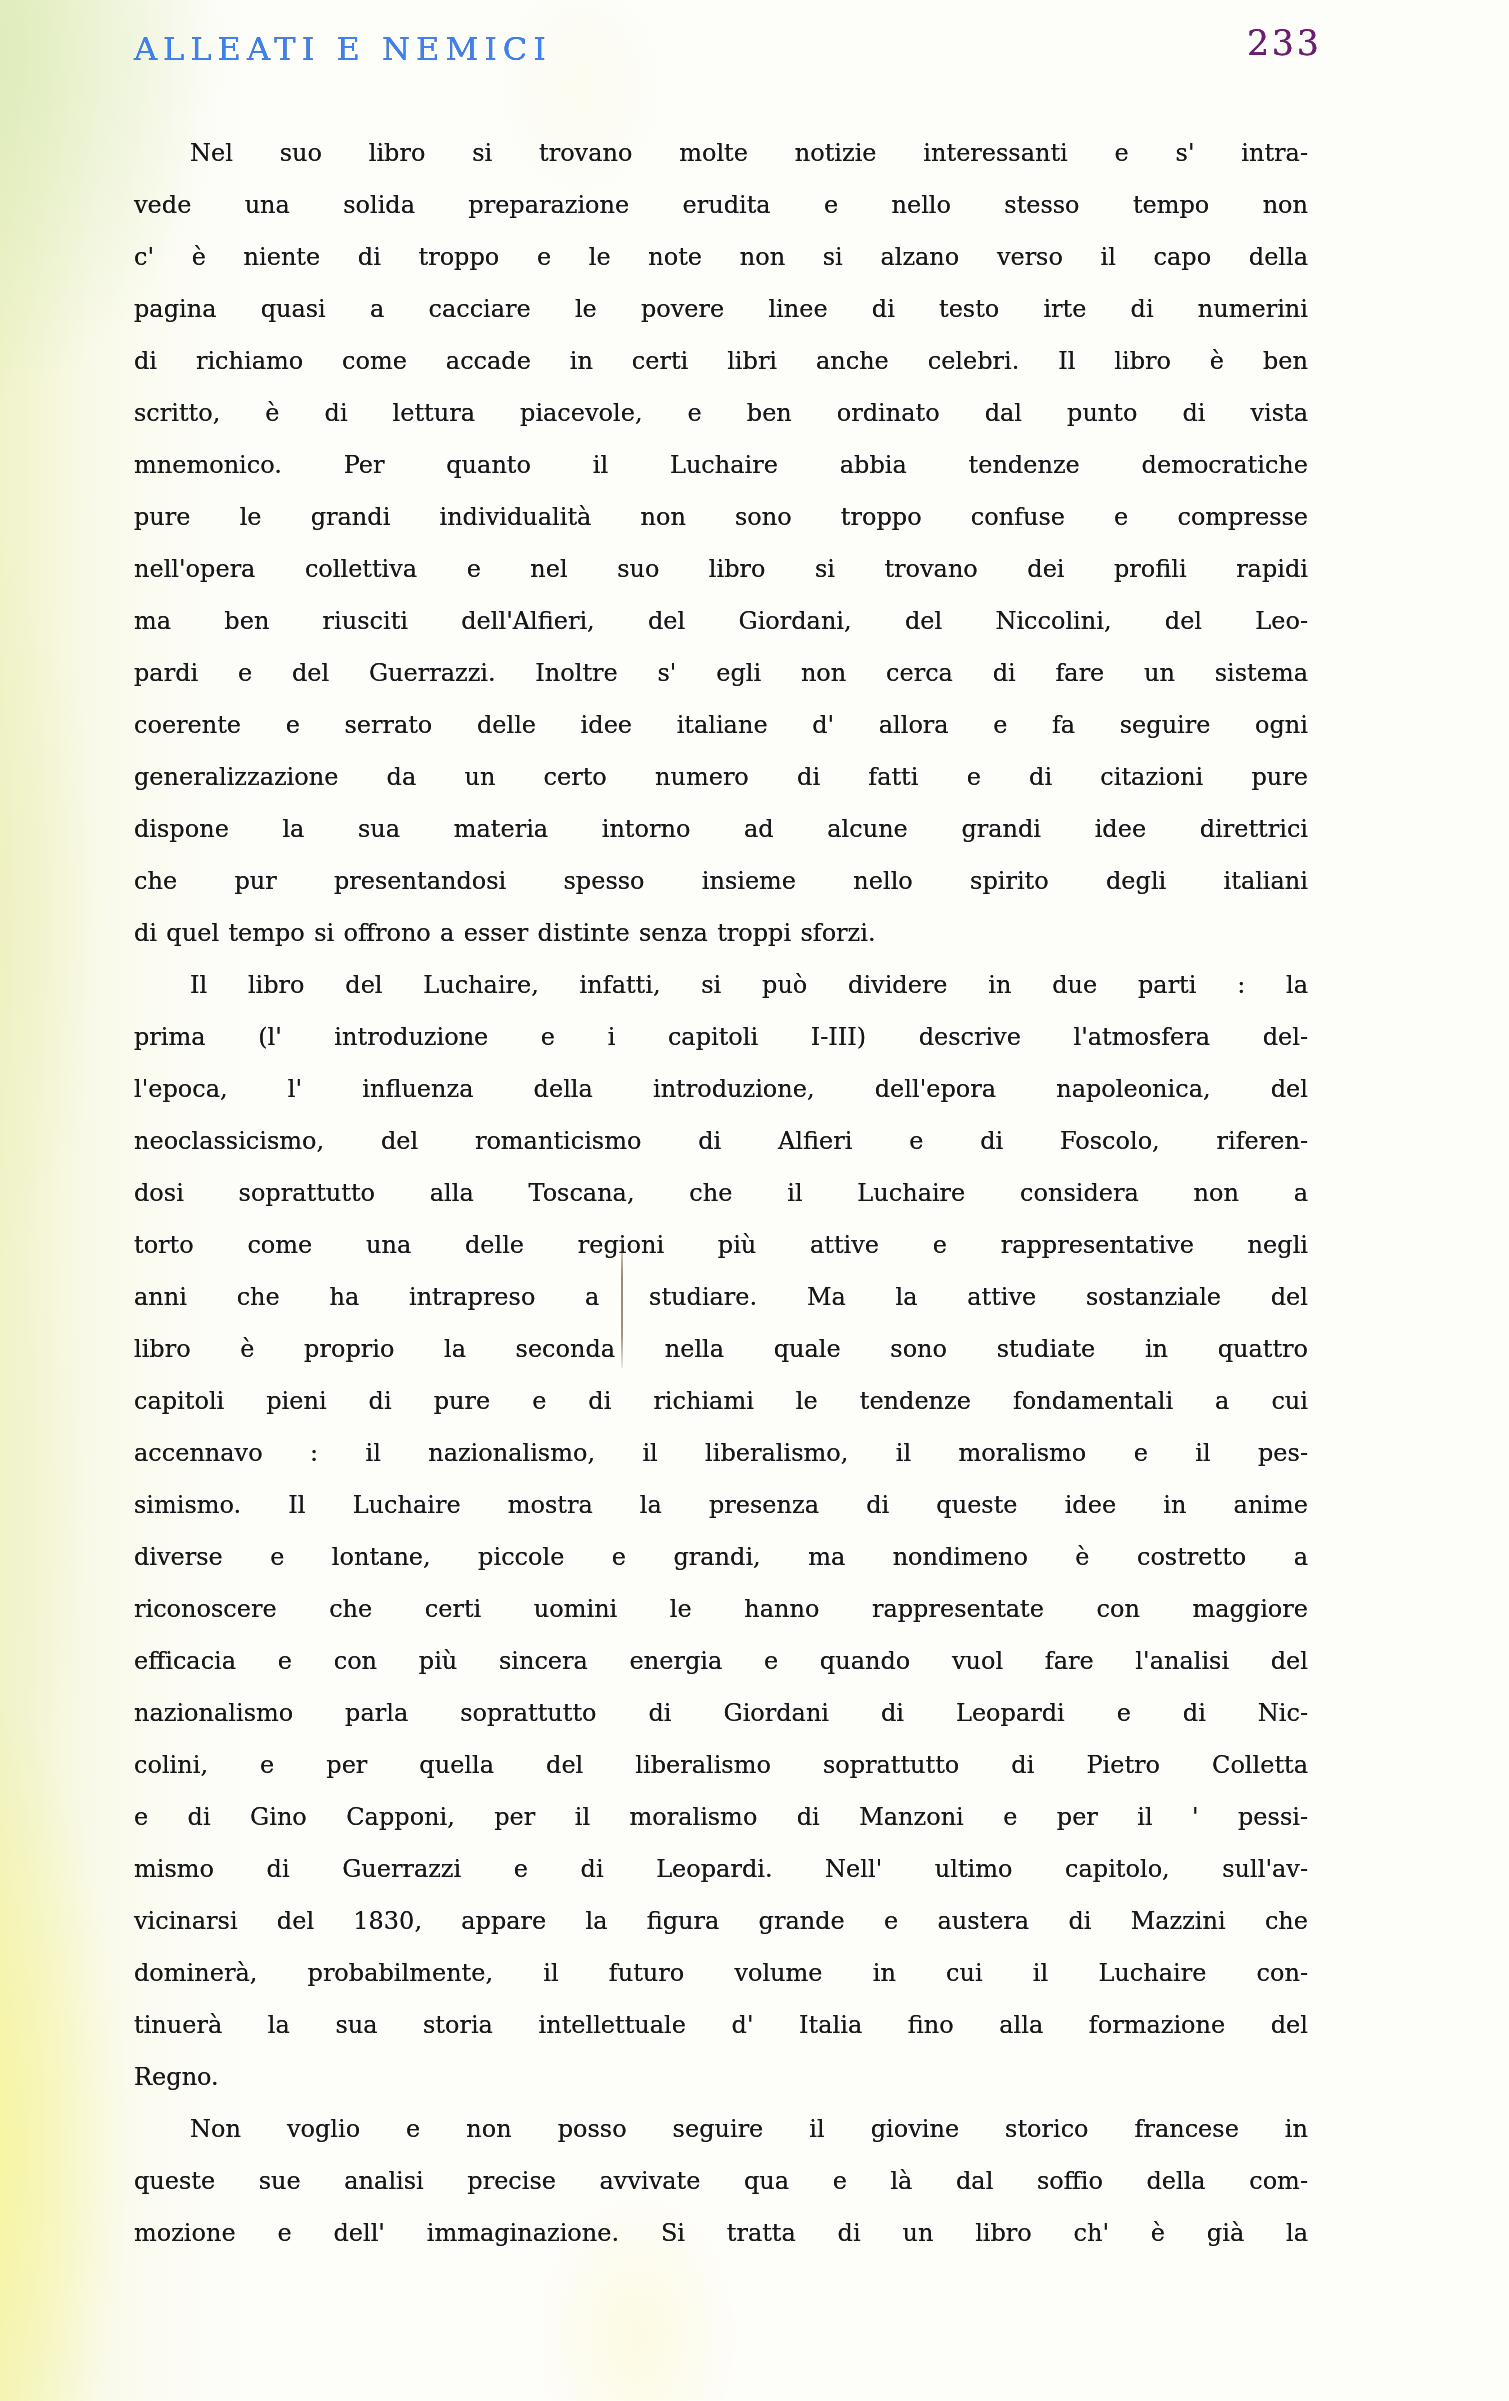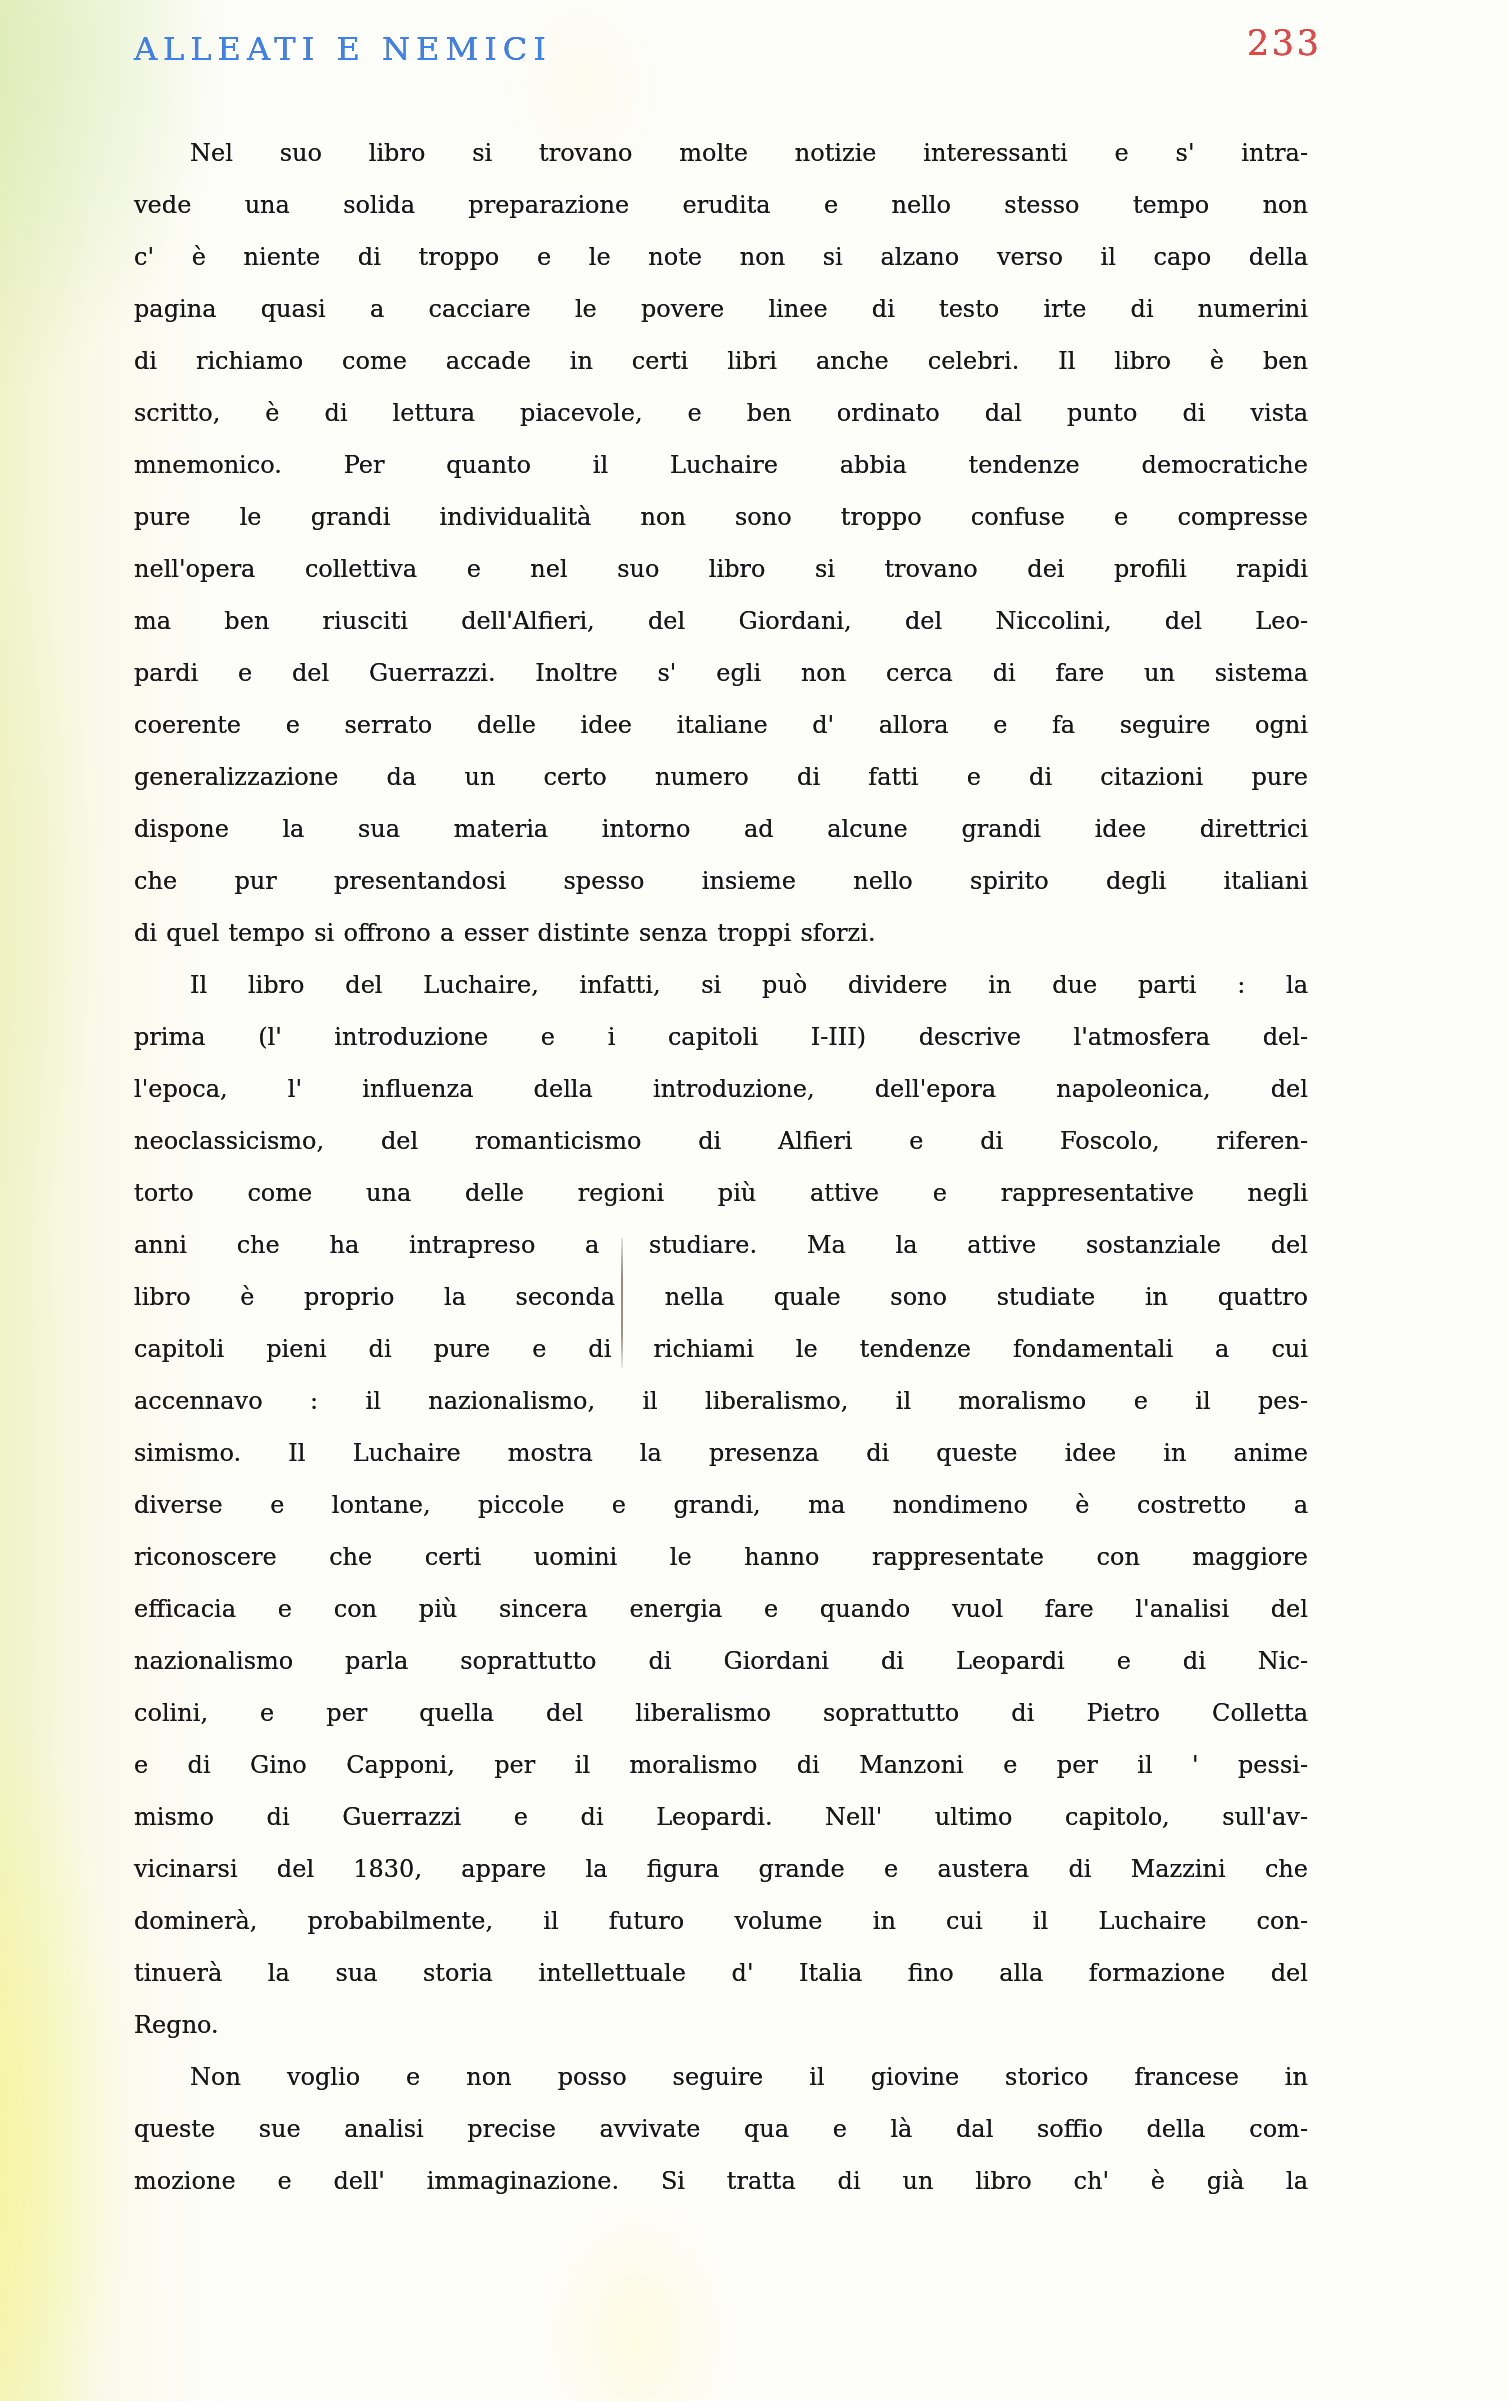--- a/index.html
+++ b/index.html
@@ -39,21 +39,21 @@
     color: #3b82f6;
     text-shadow: 0 0 0.5px rgba(23,23,27,0.85);
     white-space: nowrap;
   }
   .folio {
     position: absolute;
     left: 1247px;
     top: 22.5px;
     font-size: 35px;
     letter-spacing: 2.6px;
-    color: #ef4444;
+    color: #701a75;
     text-shadow: 0 0 0.5px rgba(23,23,27,0.85);
   }
   .body-text {
     position: absolute;
     left: 134px;
     top: 127px;
     width: 1174px;
     color: #17171a;
   }
   .line {
@@ -102,20 +102,21 @@
     <div class="line">pardi e del Guerrazzi. Inoltre s' egli non cerca di fare un sistema</div>
     <div class="line">coerente e serrato delle idee italiane d' allora e fa seguire ogni</div>
     <div class="line">generalizzazione da un certo numero di fatti e di citazioni pure</div>
     <div class="line">dispone la sua materia intorno ad alcune grandi idee direttrici</div>
     <div class="line">che pur presentandosi spesso insieme nello spirito degli italiani</div>
     <div class="line end">di quel tempo si offrono a esser distinte senza troppi sforzi.</div>
     <div class="line indent">Il libro del Luchaire, infatti, si può dividere in due parti : la</div>
     <div class="line">prima (l' introduzione e i capitoli I-III) descrive l'atmosfera del-</div>
     <div class="line">l'epoca, l' influenza della introduzione, dell'epora napoleonica, del</div>
     <div class="line">neoclassicismo, del romanticismo di Alfieri e di Foscolo, riferen-</div>
+    <div class="line">dosi soprattutto alla Toscana, che il Luchaire considera non a</div>
     <div class="line">torto come una delle regioni più attive e rappresentative negli</div>
     <div class="line">anni che ha intrapreso a studiare. Ma la attive sostanziale del</div>
     <div class="line">libro è proprio la seconda nella quale sono studiate in quattro</div>
     <div class="line">capitoli pieni di pure e di richiami le tendenze fondamentali a cui</div>
     <div class="line">accennavo : il nazionalismo, il liberalismo, il moralismo e il pes-</div>
     <div class="line">simismo. Il Luchaire mostra la presenza di queste idee in anime</div>
     <div class="line">diverse e lontane, piccole e grandi, ma nondimeno è costretto a</div>
     <div class="line">riconoscere che certi uomini le hanno rappresentate con maggiore</div>
     <div class="line">efficacia e con più sincera energia e quando vuol fare l'analisi del</div>
     <div class="line">nazionalismo parla soprattutto di Giordani di Leopardi e di Nic-</div>

